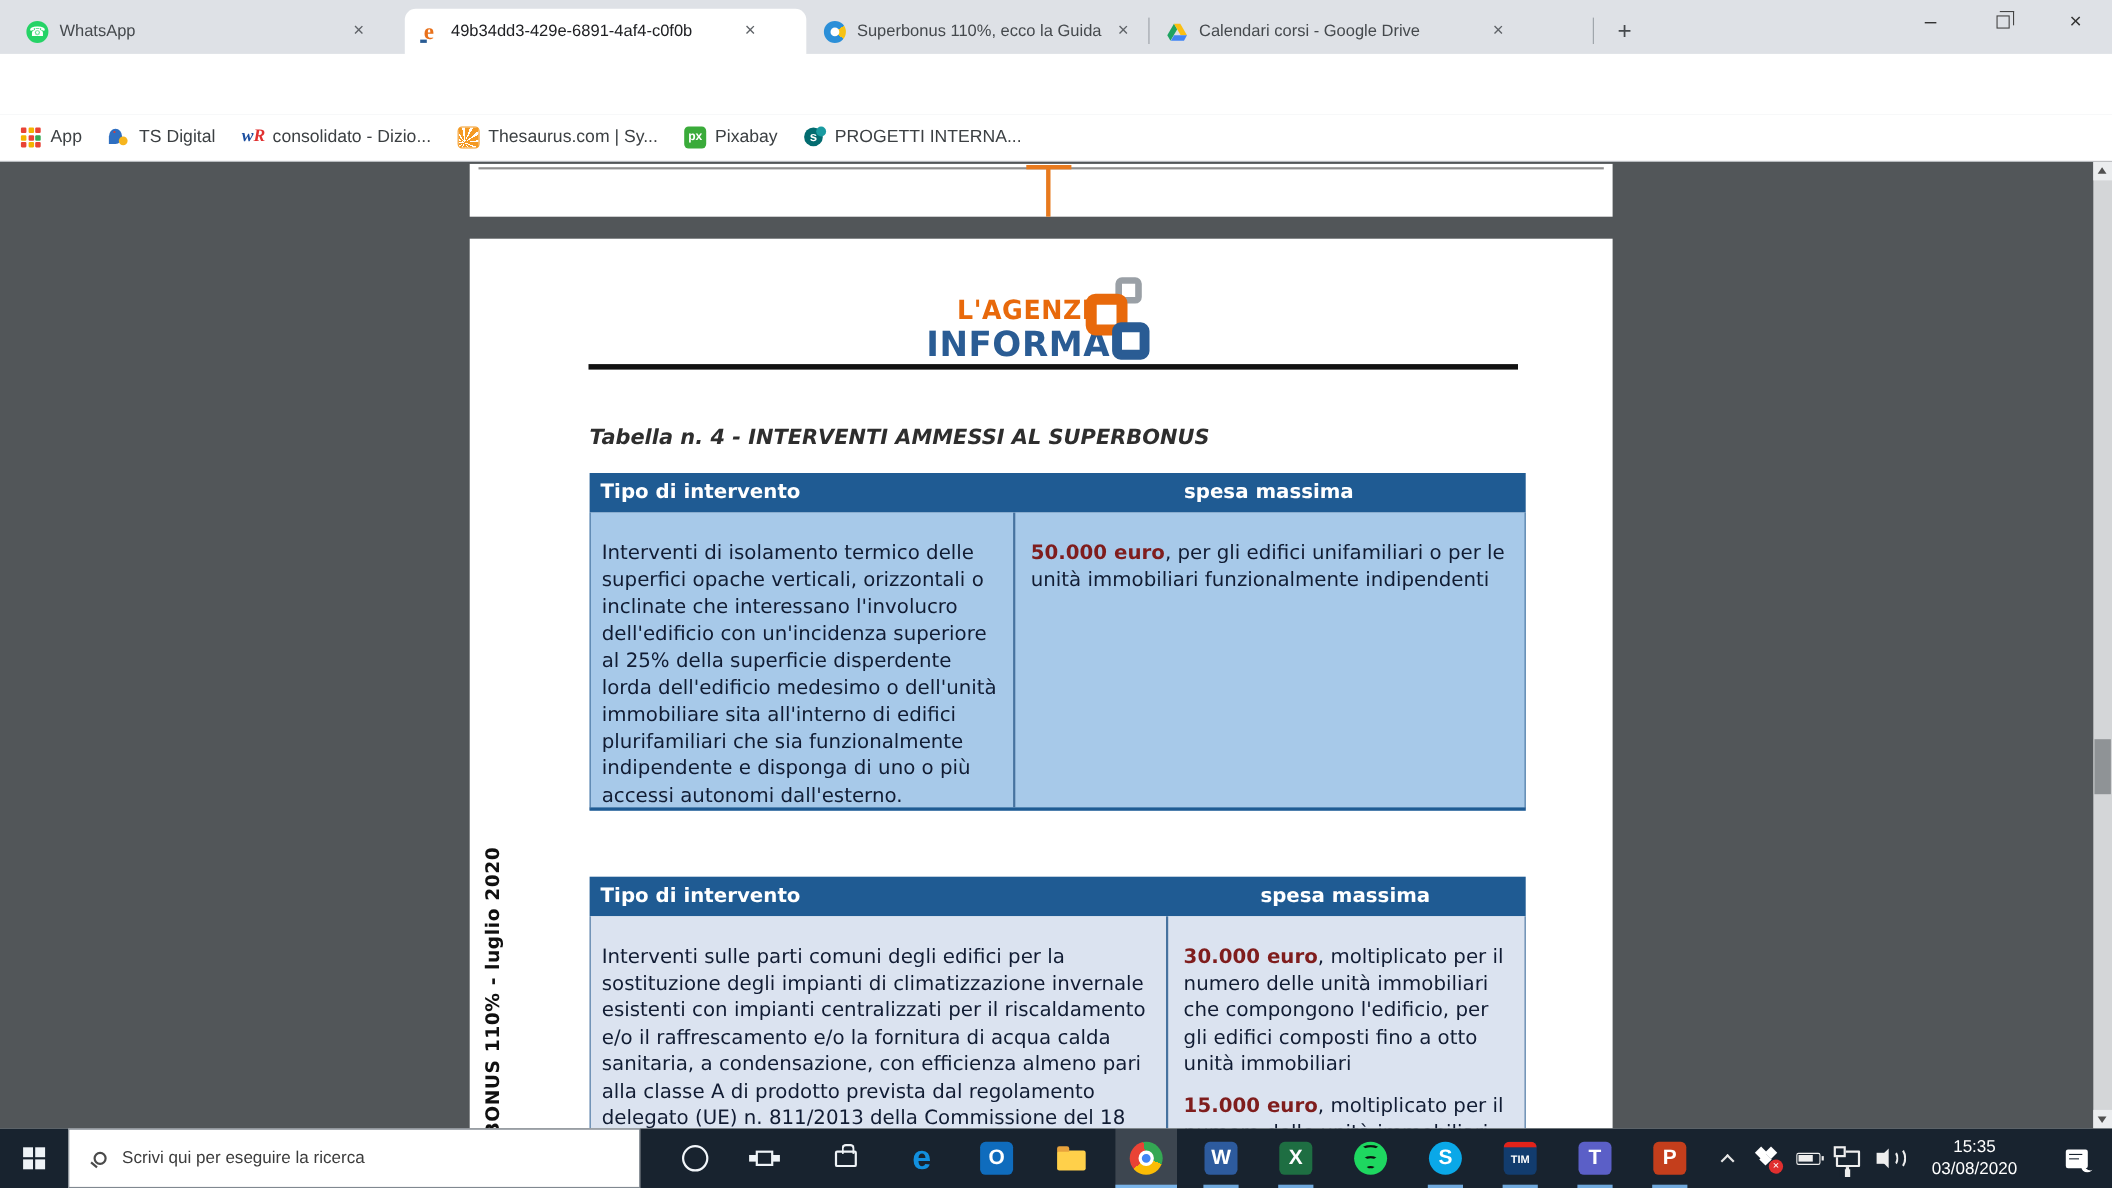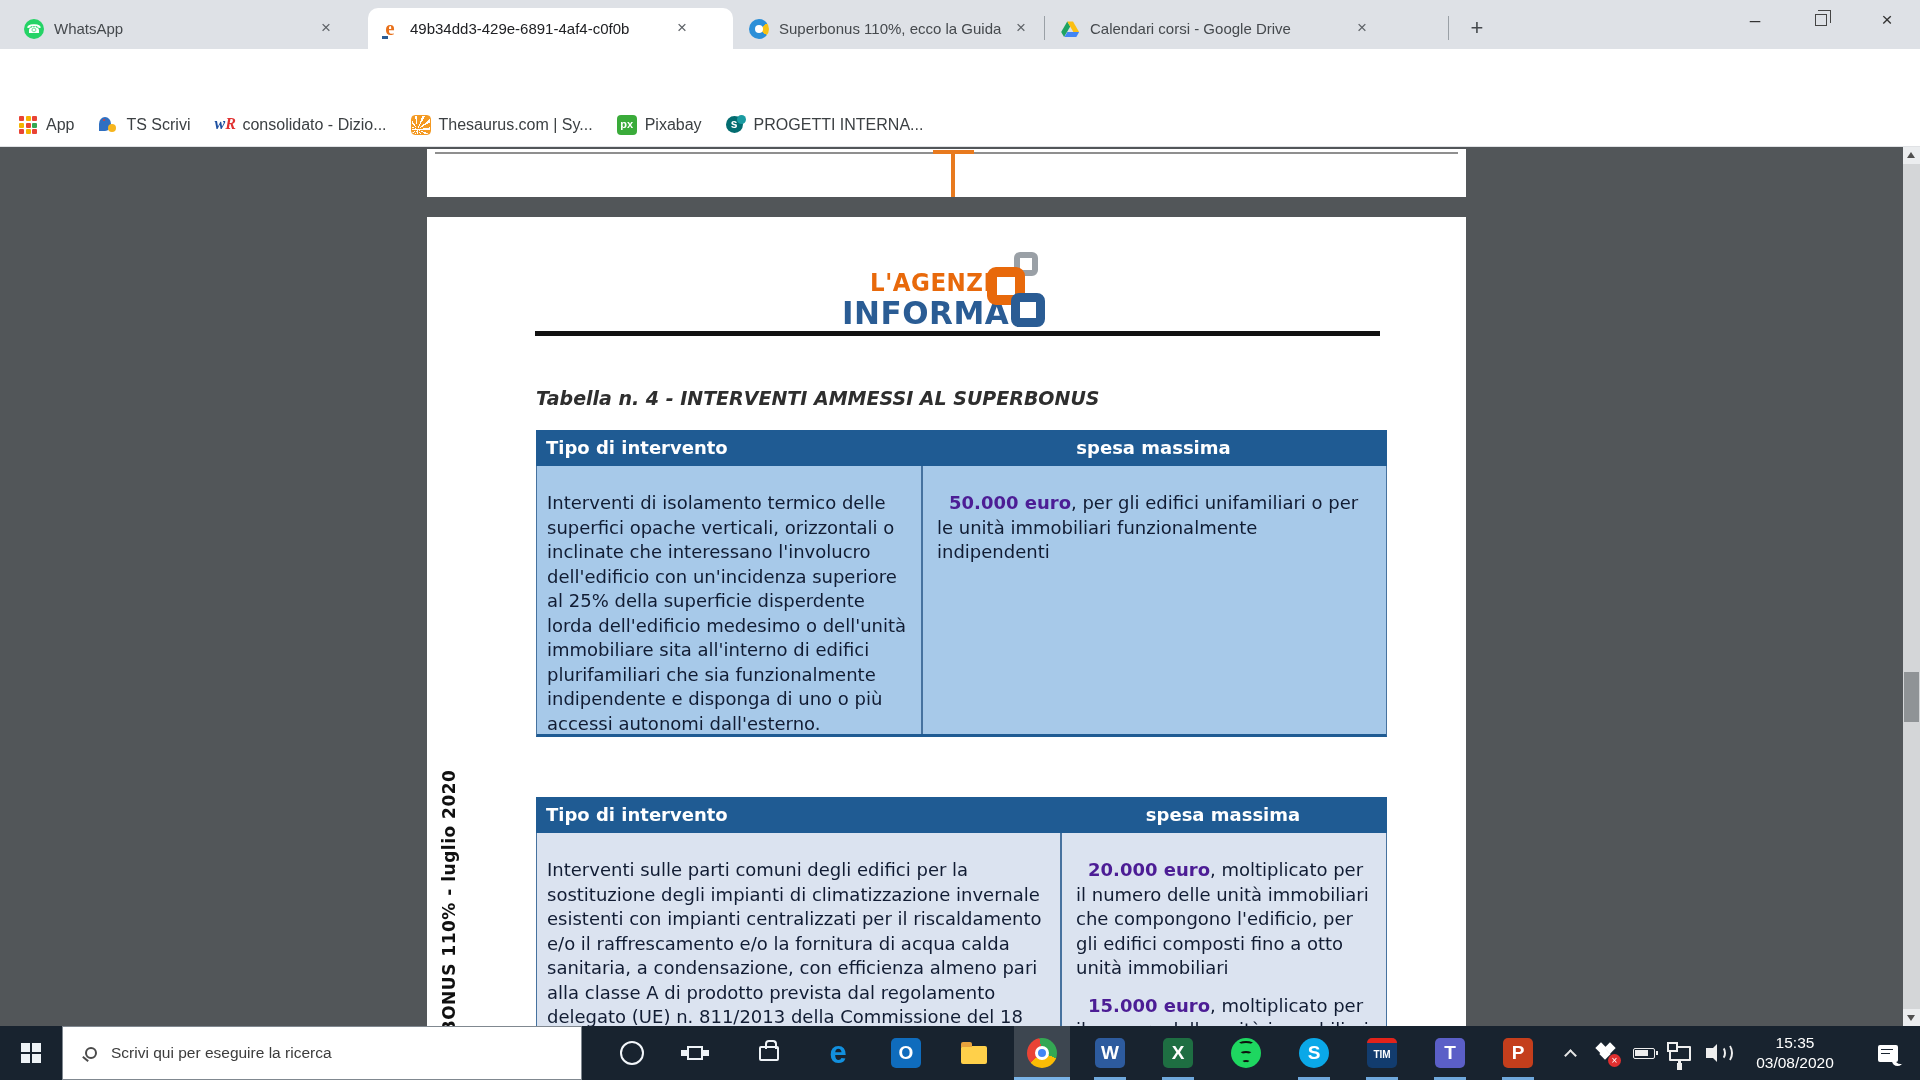--- a/index.html
+++ b/index.html
@@ -111,21 +111,21 @@
             font-size:18px; }
   .t-head .hl { position:absolute; left:10px; top:7px; }
   .t-head .hr { position:absolute; top:7px; text-align:center; }
   .t-body { position:relative; color:#111c33; font-size:18px; line-height:24.5px;
             border-left:1px solid #46729f; border-right:1px solid #46729f; }
   .t-body .divider { position:absolute; top:0; bottom:0; width:2px; background:#46729f; }
   .cell-l, .cell-r { position:absolute; top:16px; bottom:0; overflow:hidden; }
   .cell-l { left:0; padding:9px 10px 0 10px; }
   .cell-r { padding:9px 12px 0 14px; }
   .cell-r p { margin-bottom:13px; }
-  .cell-r b { color:#4c1d95;margin-left:12px; }
+  .cell-r b { color:#7f1d1d; }
   #table1 { top:213px; } 
   #table1 .t-body { height:271px; background:#a7c9e9; border-bottom:3px solid #1f5b93; }
   #table1 .t-head .hr { left:384px; width:467px; }
   #table1 .divider { left:384px; }
   #table1 .cell-l { width:384px; }
   #table1 .cell-r { left:386px; right:0; }
   #table2 { top:580px; }
   #table2 .t-body { height:260px; background:#dbe3f0; }
   #table2 .t-head .hr { left:523px; width:328px; }
   #table2 .divider { left:523px; }
@@ -296,21 +296,21 @@
           <i style="background:#e94335"></i>
           <i style="background:#34a853"></i>
         <i style="background:#e94335"></i>
           <i style="background:#f4b400"></i>
           <i style="background:#e94335"></i>
       </span>
       <span>App</span>
     </div>
     <div class="bm">
       <span class="bicon ts-icon"></span>
-      <span>TS Scrivi</span>
+      <span>TS Digital</span>
     </div>
     <div class="bm">
       <span class="bicon wr-icon"><span class="w">w</span><span class="r">R</span></span>
       <span>consolidato - Dizio...</span>
     </div>
     <div class="bm">
       <span class="bicon thes-icon"></span>
       <span>Thesaurus.com | Sy...</span>
     </div>
     <div class="bm">
@@ -357,21 +357,21 @@
 
       <div class="ptable" id="table2">
         <div class="t-head">
           <span class="hl">Tipo di intervento</span>
           <span class="hr">spesa massima</span>
         </div>
         <div class="t-body">
           <div class="divider"></div>
           <div class="cell-l">Interventi sulle parti comuni degli edifici per la sostituzione degli impianti di climatizzazione invernale esistenti con impianti centralizzati per il riscaldamento e/o il raffrescamento e/o la fornitura di acqua calda sanitaria, a condensazione, con efficienza almeno pari alla classe A di prodotto prevista dal regolamento delegato (UE) n. 811/2013 della Commissione del 18 febbraio 2013, a pompa di calore, ivi inclusi gli impianti</div>
           <div class="cell-r">
-            <p><b>20.000 euro</b><span>, moltiplicato per il numero delle unità immobiliari che compongono l'edificio, per gli edifici composti fino a otto unità immobiliari</span></p>
+            <p><b>30.000 euro</b><span>, moltiplicato per il numero delle unità immobiliari che compongono l'edificio, per gli edifici composti fino a otto unità immobiliari</span></p>
             <p><b>15.000 euro</b><span>, moltiplicato per il numero delle unità immobiliari che compongono l'edificio</span></p>
           </div>
         </div>
       </div>
 
       <div class="vtext">SUPERBONUS 110% - luglio 2020</div>
     </div>
 
     <div id="scrollbar">
       <div class="scroll-arrow" id="scroll-up">

